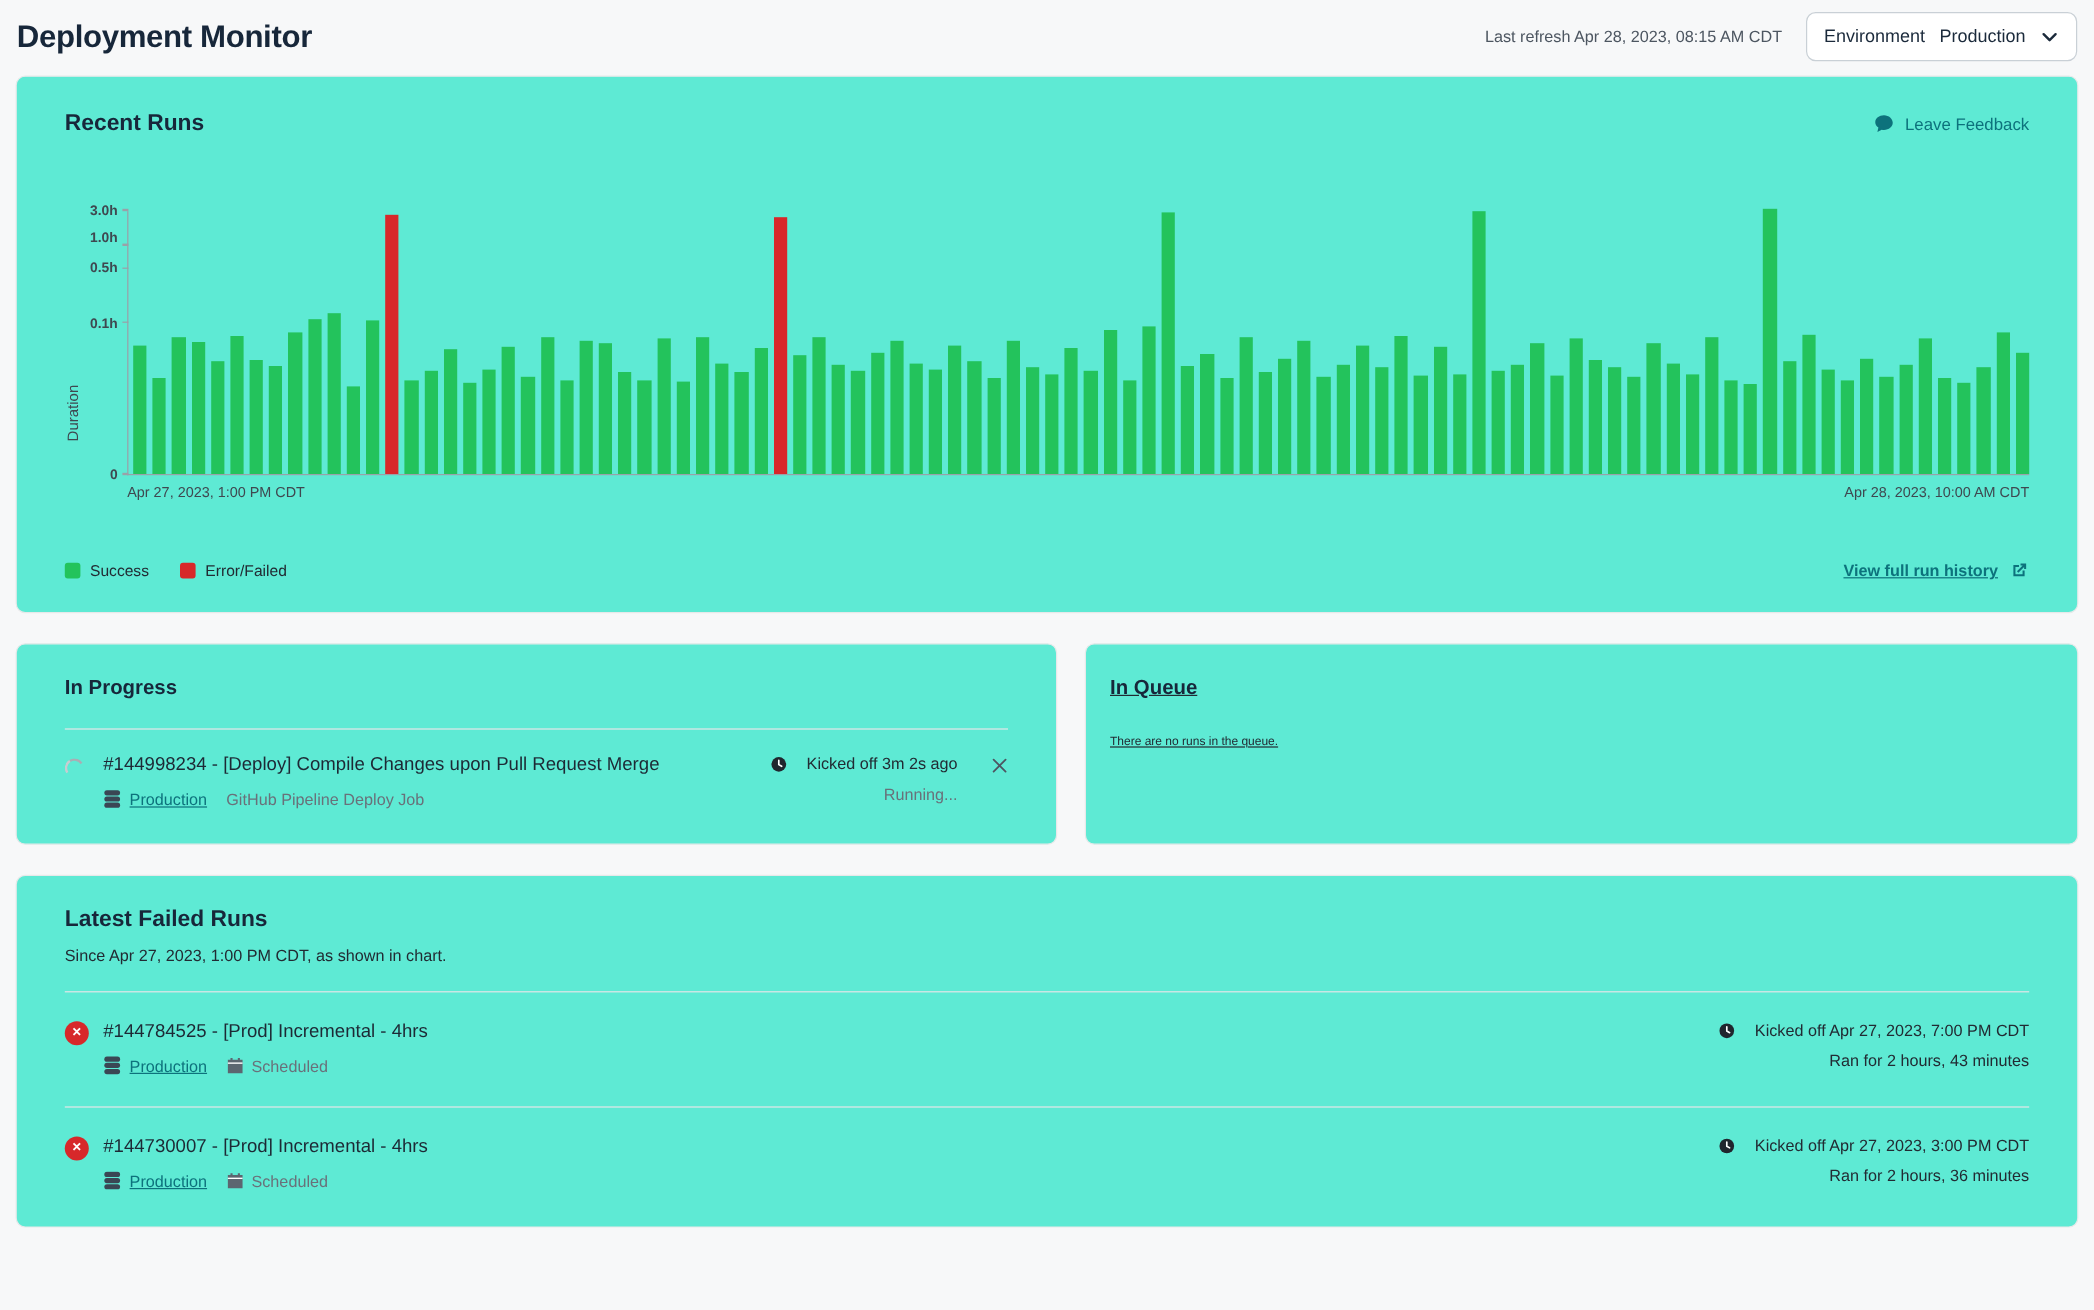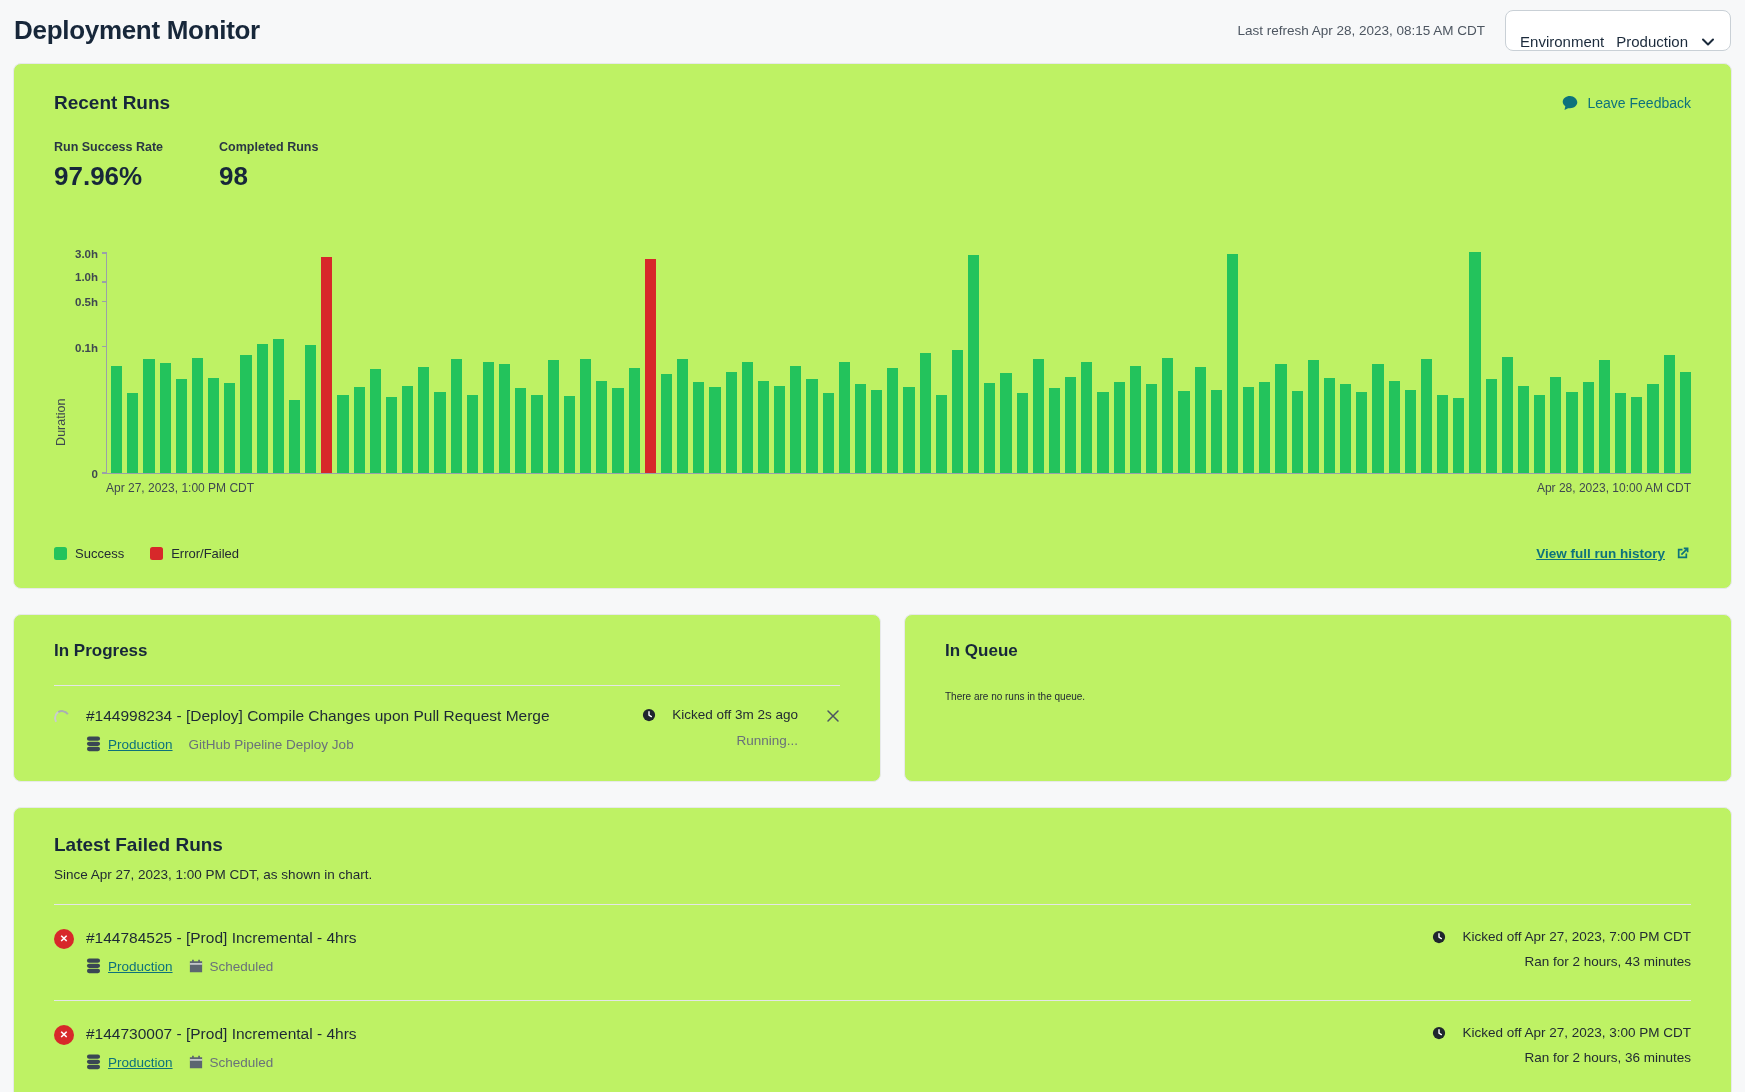--- a/index.html
+++ b/index.html
@@ -11,28 +11,28 @@
   }
   
   .page-header{
     display:flex; align-items:center; justify-content:space-between;
     padding:10px 14px 12px 14px;
   }
   .page-title{ font-size:26px; font-weight:700; color:#17273a; letter-spacing:-0.3px;}
   .header-right{ display:flex; align-items:center; gap:20px; }
   .last-refresh{ font-size:13.5px; color:#4d5661; }
   .env-select{
-    display:flex; align-items:flex-end; gap:12px;
+    display:flex; align-items:center; gap:12px;
     background:#fff; border:1px solid #c9d0d6; border-radius:8px;
     padding:0 14px; height:41px; font-size:15px; color:#1b2a3b; cursor:pointer;
   }
   .env-select .chev{ display:flex; }
   
   .main{ padding:0 13px 8px; }
-  .card{ background:#bef264; border:1px solid #e7e9ea; border-radius:8px; }
+  .card{ background:#5eead4; border:1px solid #e7e9ea; border-radius:8px; }
   .card-title{ font-size:19px; font-weight:700; color:#17273a; }
   .divider{ height:1px; background:#e4e6e8; }
   .teal-link{ color:#0d727c; text-decoration:underline; font-weight:700; cursor:pointer; }
   
   .recent-runs{ padding:28px 40px 26px; margin-bottom:25px; }
   .rr-head{ display:flex; align-items:center; justify-content:space-between; }
   .feedback-link{ display:flex; align-items:center; gap:8px; color:#0d727c; font-size:14px; cursor:pointer; }
   .metrics{ display:flex; gap:56px; margin-top:26px; }
   .metric-label{ font-size:12.5px; font-weight:700; color:#2a3744; }
   .metric-value{ font-size:26px; font-weight:700; color:#17273a; margin-top:7px; }
@@ -58,21 +58,21 @@
     margin-left:52px; display:flex; justify-content:space-between;
     font-size:12px; color:#3f4850; margin-top:7px;
   }
   .rr-footer{ display:flex; align-items:center; gap:26px; margin-top:50px; }
   .legend-item{ display:flex; align-items:center; gap:8px; font-size:13px; }
   .swatch{ width:13px; height:13px; border-radius:2.5px; display:inline-block; }
   .view-history{ margin-left:auto; display:flex; align-items:center; gap:9px; font-size:13.5px; }
   
   .two-col{ display:flex; gap:23px; margin-bottom:25px; }
   .in-progress{ flex:0 0 868px; height:168px; padding:26px 40px; }
-  .in-queue{ flex:1; height:168px; padding:26px 40px; }
+  .in-queue{ flex:1; height:168px; padding:26px 20px;text-decoration:underline; }
   .ip-divider{ margin-top:24px; }
   .run-row{ display:flex; align-items:flex-start; margin-top:21px; }
   .spinner{
     width:16px; height:16px; border-radius:50%; margin-top:3px;
     border:2.5px solid transparent; border-top-color:#a9aeb4; border-left-color:#c9ccd0;
     transform:rotate(12deg);
     animation:spin 1.6s linear infinite;
   }
   @keyframes spin{ to{ transform:rotate(372deg);} }
   .run-main{ margin-left:16px; }
@@ -126,30 +126,20 @@
       <div class="feedback-link">
         <span>
           <svg width="18" height="18" viewBox="0 0 20 20">
               <path fill="#0d727c" d="M10 2.2c-4.5 0-8.1 2.9-8.1 6.5 0 2 1.1 3.8 2.9 5L3.9 17.8l4-2.1c.7.1 1.4.2 2.1.2 4.5 0 8.1-2.9 8.1-6.6S14.5 2.2 10 2.2z"></path>
             </svg>
         </span>
         <span>Leave Feedback</span>
       </div>
     </div>
 
-    <div class="metrics">
-      <div>
-        <div class="metric-label">Run Success Rate</div>
-        <div class="metric-value">97.96%</div>
-      </div>
-      <div>
-        <div class="metric-label">Completed Runs</div>
-        <div class="metric-value">98</div>
-      </div>
-    </div>
 
     <div class="chart">
       <div class="ylabel">Duration</div>
       <div class="plot">
         <div class="bars">
             <div class="bar" style="height: 107.5px; background: rgb(35, 195, 92);"></div>
             <div class="bar" style="height: 79.7px; background: rgb(35, 195, 92);"></div>
             <div class="bar" style="height: 113.8px; background: rgb(35, 195, 92);"></div>
             <div class="bar" style="height: 110.1px; background: rgb(35, 195, 92);"></div>
             <div class="bar" style="height: 93.6px; background: rgb(35, 195, 92);"></div>

